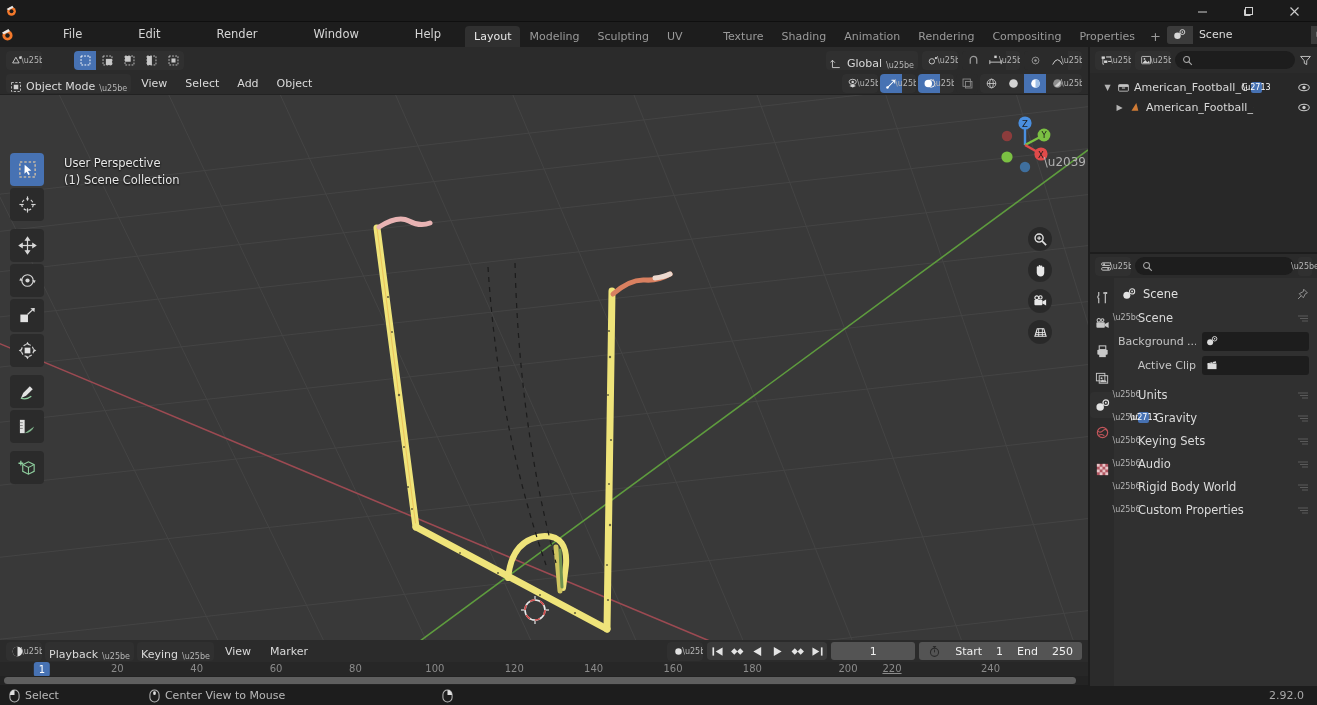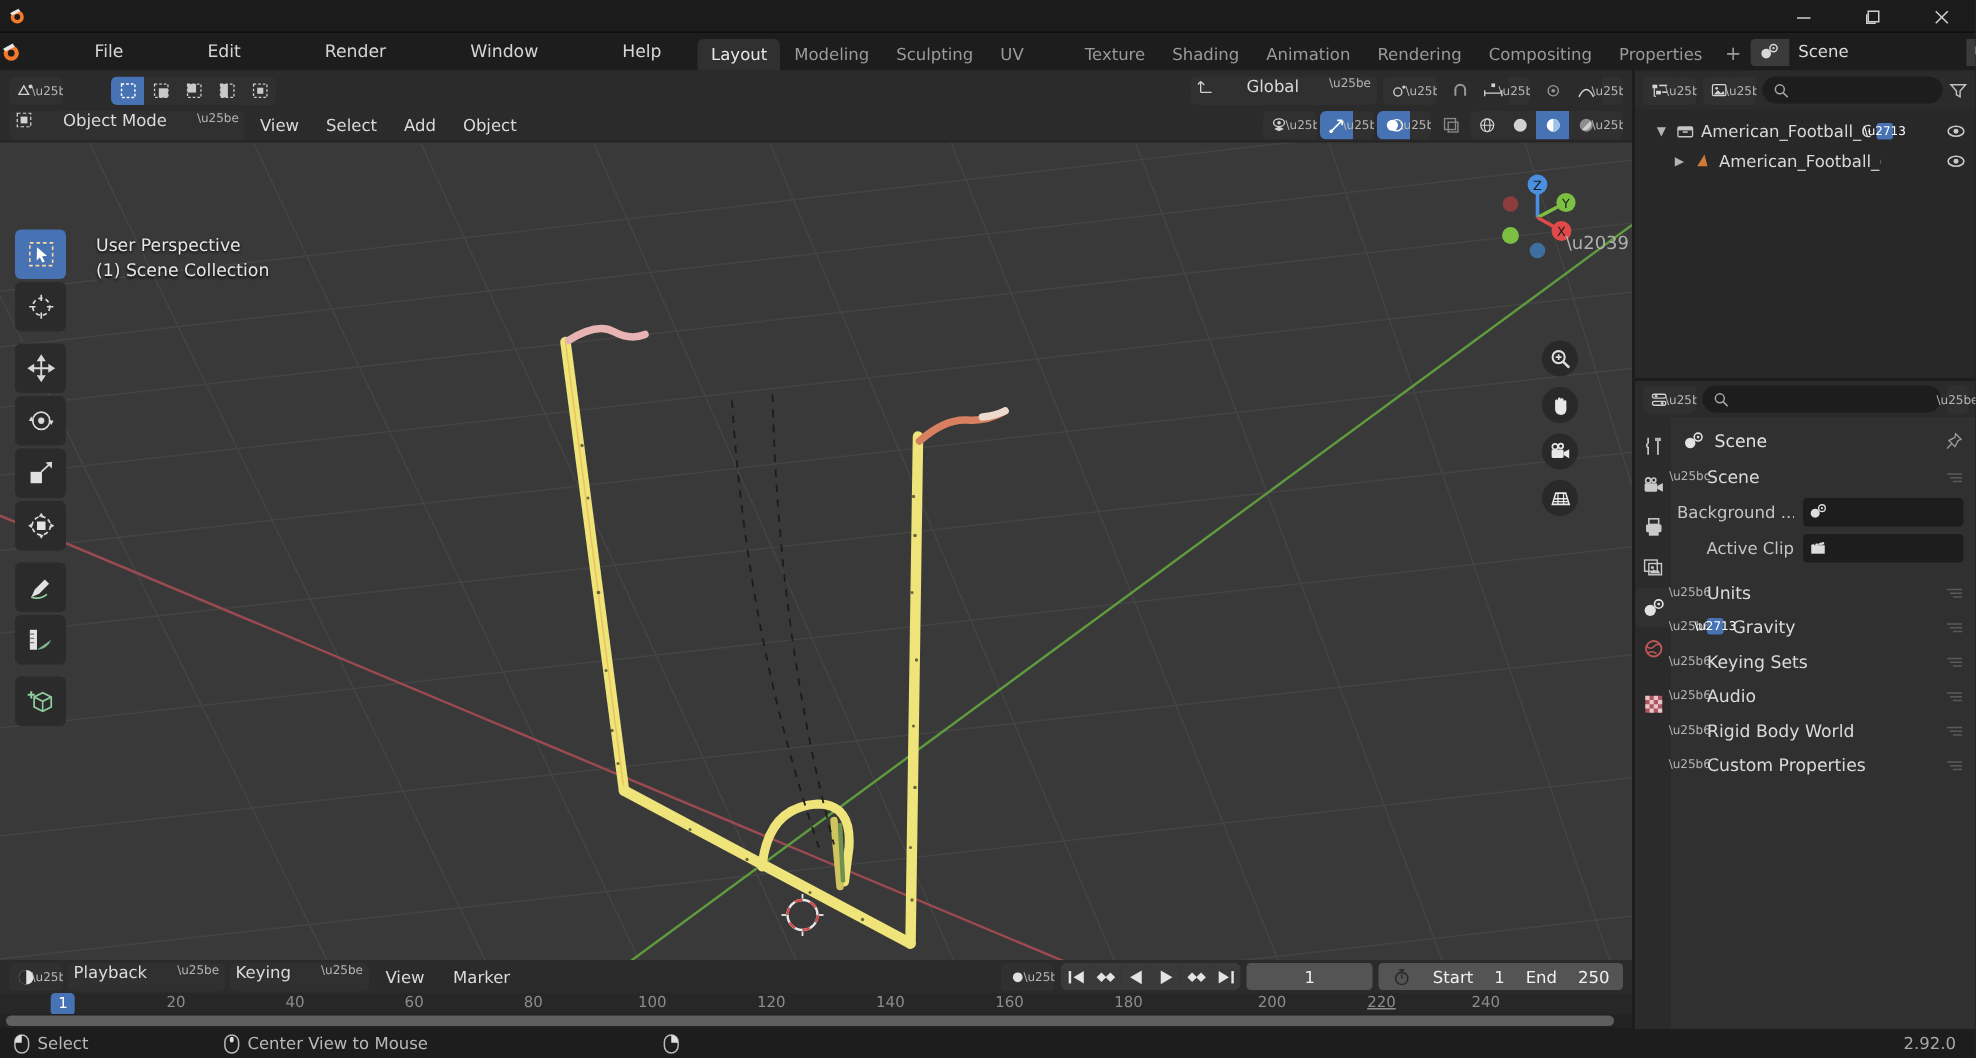--- a/index.html
+++ b/index.html
@@ -56,21 +56,21 @@
   .vp-subheader {
     position:absolute; left:0; top:26px; width:1088px; height:22px; background:#2b2b2b;
     display:flex; align-items:center; padding:0 6px; gap:2px; border-bottom:1px solid #222;
   }
   .btn-grp { display:flex; align-items:center; background:#282828; border-radius:4px; overflow:hidden; height:19px;}
   .ico-btn { width:22px; height:19px; display:flex; align-items:center; justify-content:center; background:#303030;}
   .ico-btn.sel { background:#4772b3; }
   .ico-btn.dim { background:#2b2b2b; }
   .drop { width:14px; height:19px; display:flex; align-items:center; justify-content:center; background:#303030; color:#b5b5b5; font-size:8px;}
   .txt-btn { height:19px; line-height:19px; padding:0 8px; font-size:11px; color:#dadada; border-radius:3px;}
-  .pill { display:flex; align-items:flex-start; height:19px; background:#303030; border-radius:4px; padding:0 4px; gap:20px; font-size:11px; color:#dadada;}
+  .pill { display:flex; align-items:flex-end; height:19px; background:#303030; border-radius:4px; padding:0 4px; gap:4px; font-size:11px; color:#dadada;}
 
   .viewport {
     position:absolute; left:0; top:48px; width:1088px; height:545px;
     background:#393939; overflow:hidden;
   }
   .vp-overlay-text { position:absolute; left:64px; top:60px; font-size:11.5px; color:#e6e6e6; line-height:17px; text-shadow:0 1px 2px #000;}
 
   
   .toolcol { position:absolute; left:10px; top:58px; width:34px; display:flex; flex-direction:column; gap:2px; z-index:5;}
   .tool { width:34px; height:33px; background:#2b2b2b; border-radius:4px; display:flex; align-items:center; justify-content:center;}
@@ -735,21 +735,21 @@
           <div class="tl-tick" style="left: 117.373px;">20</div>
           <div class="tl-tick" style="left: 196.745px;">40</div>
           <div class="tl-tick" style="left: 276.118px;">60</div>
           <div class="tl-tick" style="left: 355.49px;">80</div>
           <div class="tl-tick" style="left: 434.863px;">100</div>
           <div class="tl-tick" style="left: 514.235px;">120</div>
           <div class="tl-tick" style="left: 593.608px;">140</div>
           <div class="tl-tick" style="left: 672.98px;">160</div>
           <div class="tl-tick" style="left: 752.353px;">180</div>
           <div class="tl-tick" style="left: 848px;">200</div>
-          <div class="tl-tick" style="left: 921px; text-decoration: underline;">220</div>
+          <div class="tl-tick" style="left: 892px; text-decoration: underline;">220</div>
           <div class="tl-tick" style="left: 990.471px;">240</div>
         </div>
       <div class="playhead" id="playhead" style="left: 41.9686px;">1</div>
     </div>
     <div class="tl-scroll">
         <i></i>
       </div>
   </div>
 
   <div class="outliner">

